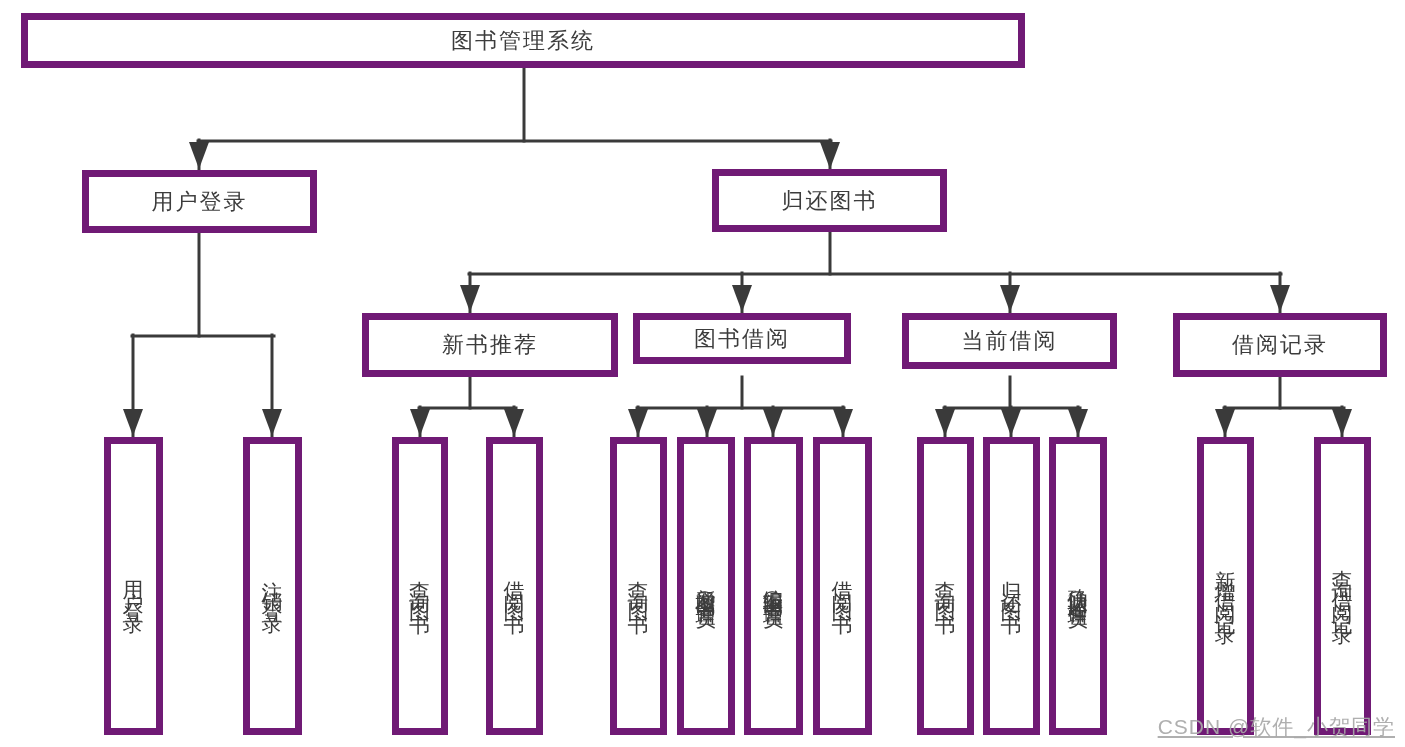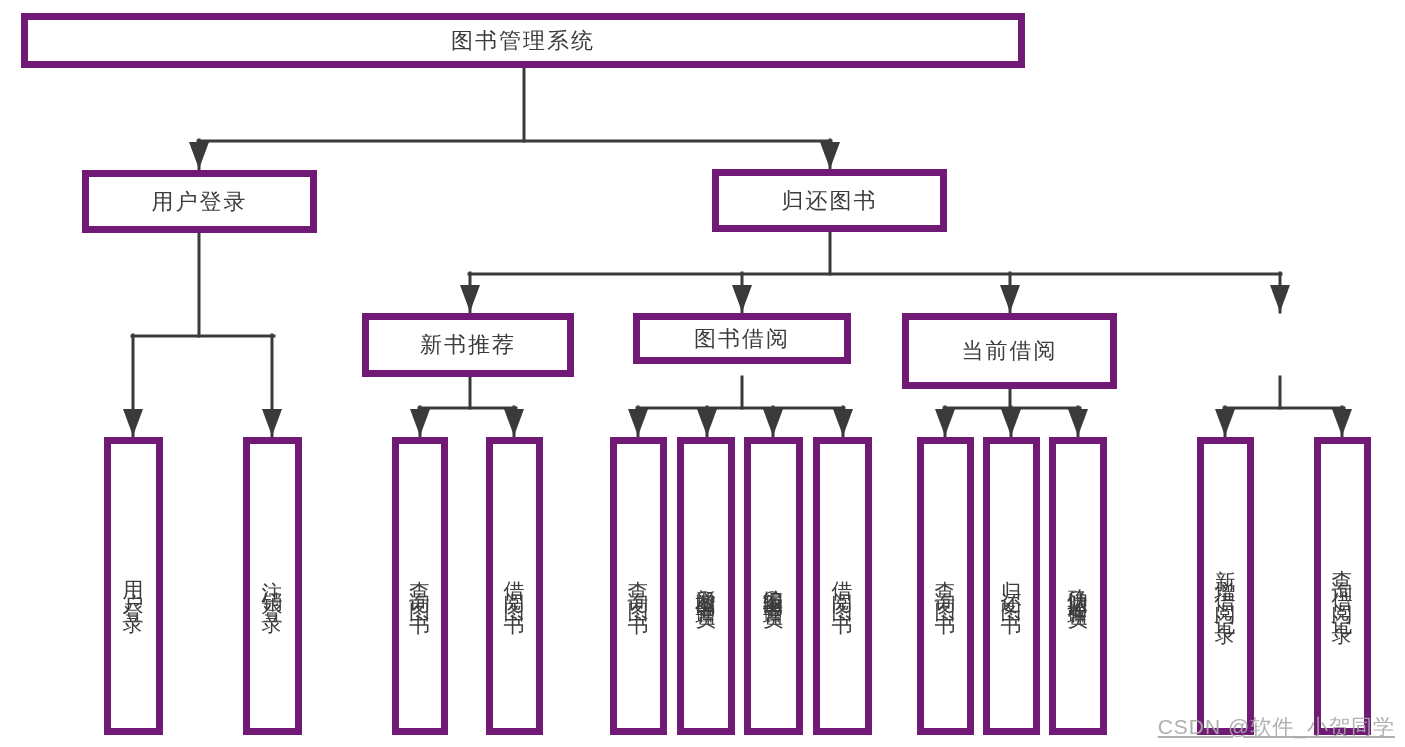--- a/index.html
+++ b/index.html
@@ -115,23 +115,24 @@
       <line x1="1225" y1="407" x2="1225" y2="436" marker-end="url(#ah)"></line>
       <line x1="1342" y1="407" x2="1342" y2="436" marker-end="url(#ah)"></line>
     </g>
   </svg>
 
   <div class="node" style="left:21px; top:13px; width:1004px; height:55px;">图书管理系统</div>
 
   <div class="node" style="left:82px; top:170px; width:235px; height:63px;">用户登录</div>
   <div class="node" style="left:712px; top:169px; width:235px; height:63px;">归还图书</div>
 
-  <div class="node" style="left:362px; top:313px; width:212px; height:64px;">新书推荐</div>
+  <div class="node" style="left:362px; top:313px; width:256px; height:64px;">新书推荐</div>
   <div class="node" style="left:633px; top:313px; width:218px; height:51px;">图书借阅</div>
-  <div class="node" style="left:902px; top:313px; width:215px; height:76px;">当前借阅</div>
+  <div class="node" style="left:902px; top:313px; width:215px; height:56px;">当前借阅</div>
+  <div class="node" style="left:1173px; top:313px; width:214px; height:64px;">借阅记录</div>
 
   <div class="node leaf" style="left:104px; top:437px; width:59px; height:298px;">
     <span>用户登录</span>
   </div>
   <div class="node leaf" style="left:243px; top:437px; width:59px; height:298px;">
     <span>注销登录</span>
   </div>
 
   <div class="node leaf" style="left:392px; top:437px; width:56px; height:298px;">
     <span>查询图书</span>

